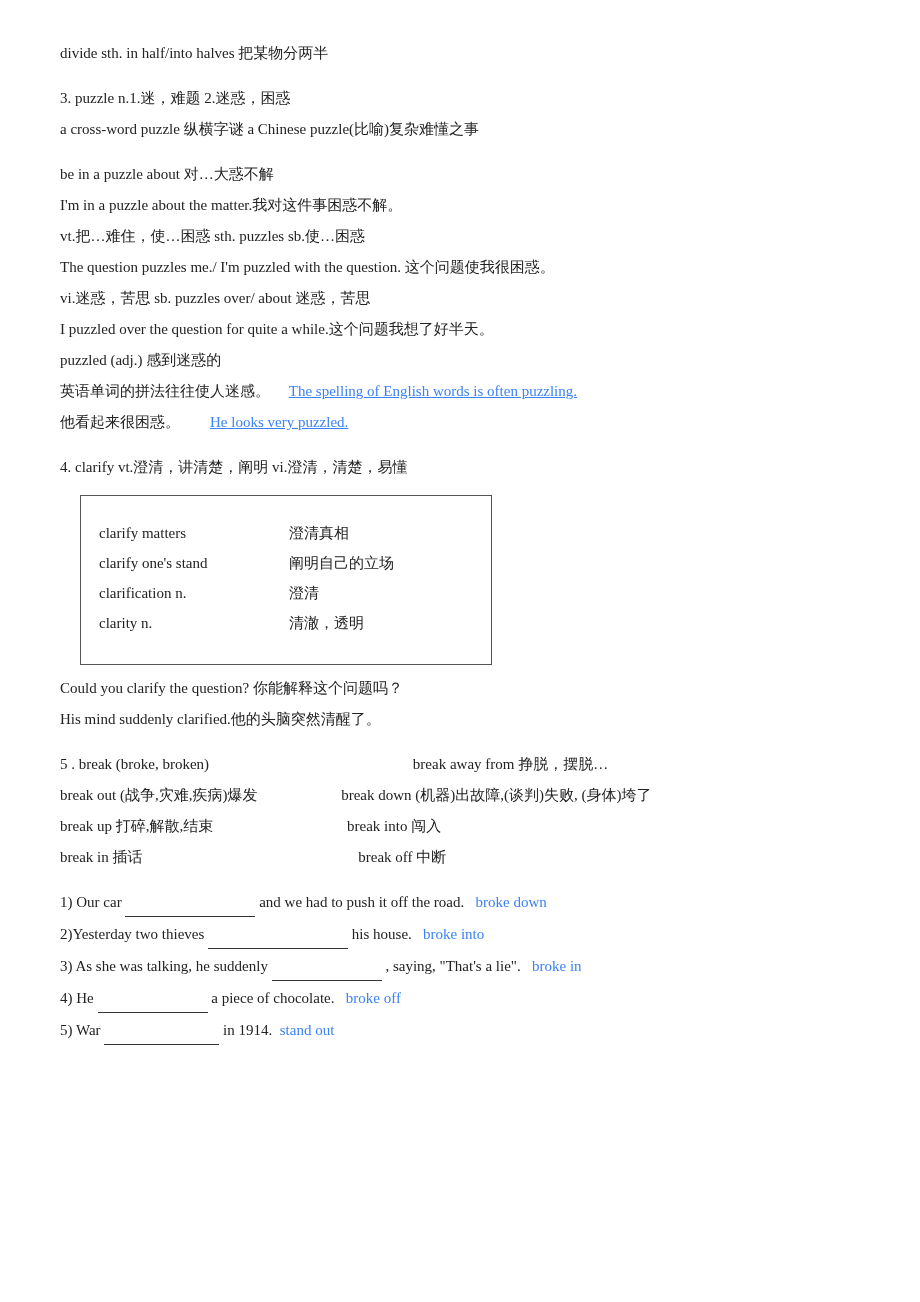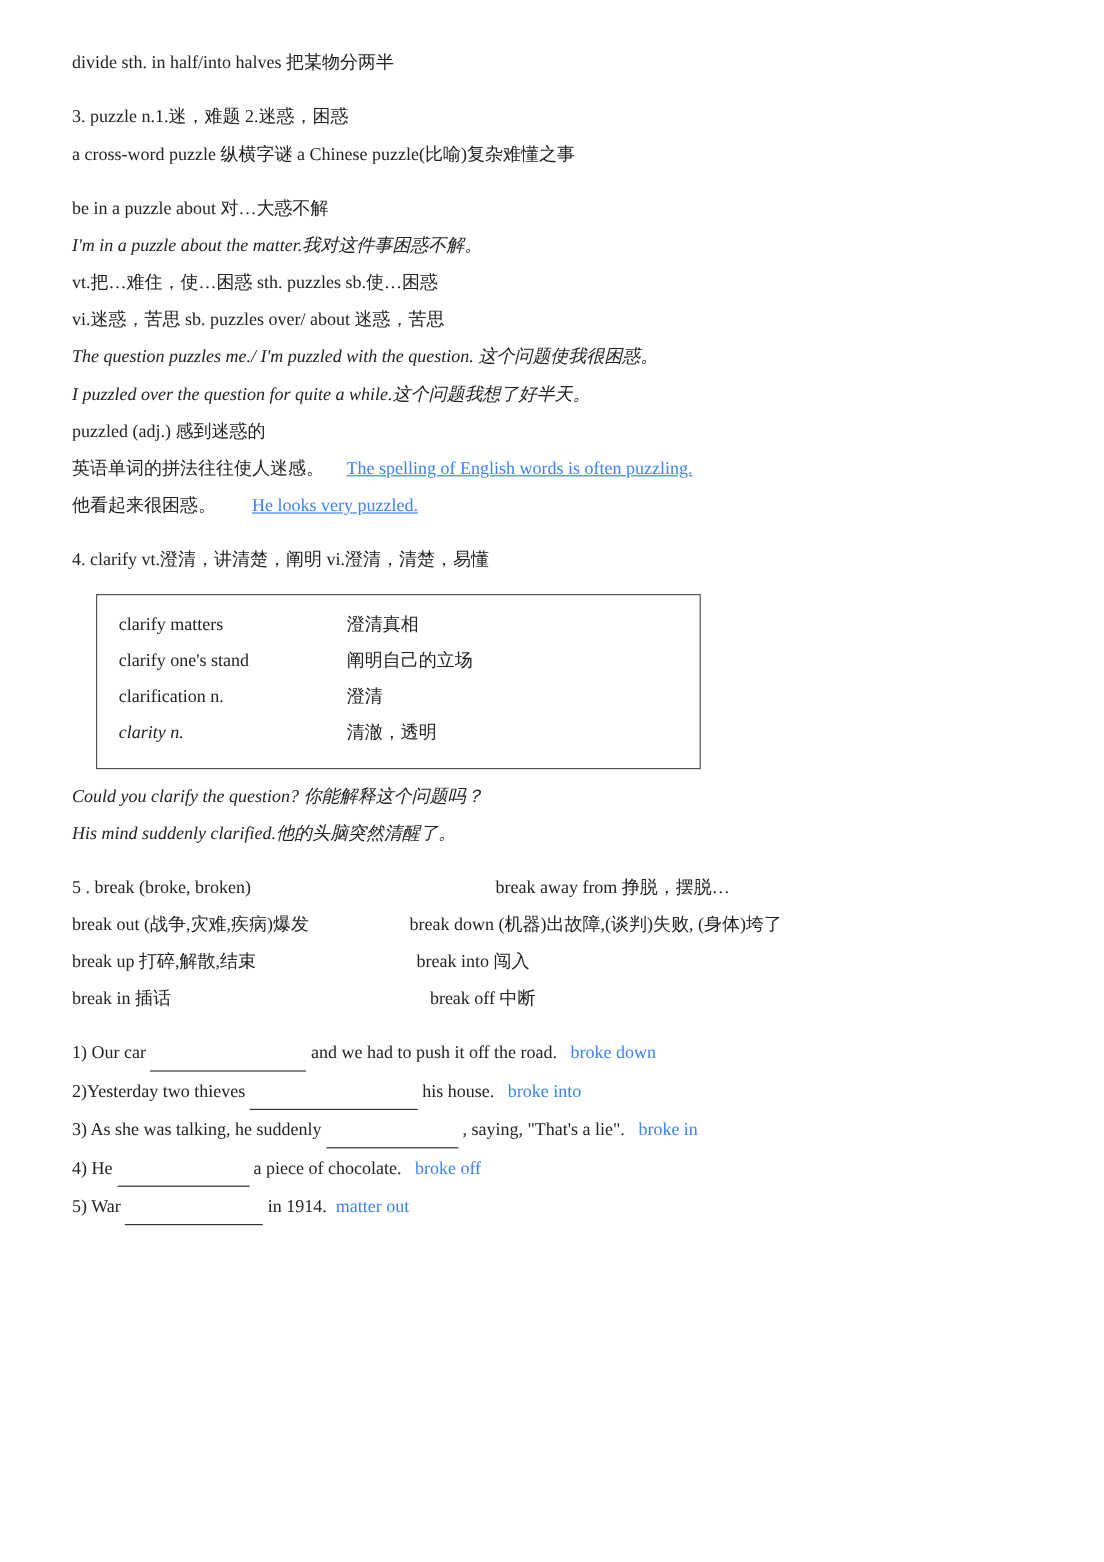--- a/index.html
+++ b/index.html
@@ -7,53 +7,53 @@
       background: #fff;
       font-family: "Times New Roman", serif;
       font-size: 15px;
       color: #222;
       padding: 40px 60px;
       line-height: 1.8;
     }
     .section { margin-bottom: 10px; }
     .line { margin-bottom: 4px; }
     .indent1 { }
-    .italic { font-style: italic; }
+    .italic { }
     .red { color: #3b82f6; }
     .underline { text-decoration: underline; }
     .gap { margin-bottom: 18px; }
     .big-gap { margin-bottom: 15px; }
     .box {
       border: 1px solid #555;
-      padding: 12px 18px;
+      padding: 24px 18px;
       margin: 10px 0 10px 20px;
       display: inline-block;
-      width: 504px;
+      width: 412px;
     }
     .box-row { margin-bottom: 3px; display: flex; gap: 30px; }
     .box-term { min-width: 160px; }
     .fill-blank { border-bottom: 1px solid #333; display: inline-block; min-width: 100px; }
     .num-label { margin-top: 18px; margin-bottom: 4px; }
   </style>
 </head>
 <body>
 
 <div>
 
   <div class="line gap">divide sth. in half/into halves  把某物分两半</div>
 
   <div class="section">
     <div class="line num-label">3. puzzle    n.1.迷，难题     2.迷惑，困惑</div>
 
     <div class="line indent1 gap">a cross-word puzzle   纵横字谜                       a Chinese puzzle(比喻)复杂难懂之事</div>
     <div class="line indent1">be in a puzzle about  对…大惑不解</div>
     <div class="line indent1 italic">I'm in a puzzle about the matter.我对这件事困惑不解。</div>
     <div class="line">vt.把…难住，使…困惑        sth. puzzles sb.使…困惑</div>
+    <div class="line italic">The question puzzles me./ I'm puzzled with the question.  这个问题使我很困惑。</div>
     <div class="line">vi.迷惑，苦思          sb. puzzles over/ about  迷惑，苦思</div>
-    <div class="line italic">The question puzzles me./ I'm puzzled with the question.  这个问题使我很困惑。</div>
     <div class="line italic">I puzzled over the question for quite a while.这个问题我想了好半天。</div>
     <div class="line">puzzled (adj.)  感到迷惑的</div>
 
     <div class="line">
       <span>英语单词的拼法往往使人迷感。</span>
       <span>&nbsp;&nbsp;&nbsp;</span>
       <span class="red underline">The spelling of English words is often puzzling.</span>
     </div>
 
     <div class="line big-gap">
@@ -130,17 +130,17 @@
     <div class="line">
       <span>4) He </span>
       <span class="fill-blank" style="min-width:110px;">&nbsp;</span>
       <span> a piece of chocolate.&nbsp;&nbsp;</span>
       <span class="red">broke off</span>
     </div>
     <div class="line">
       <span>5) War </span>
       <span class="fill-blank" style="min-width:115px;">&nbsp;</span>
       <span> in 1914.&nbsp;</span>
-      <span class="red">matter out</span>
+      <span class="red">stand out</span>
     </div>
   </div>
 
 </div>
 
 </body></html>

